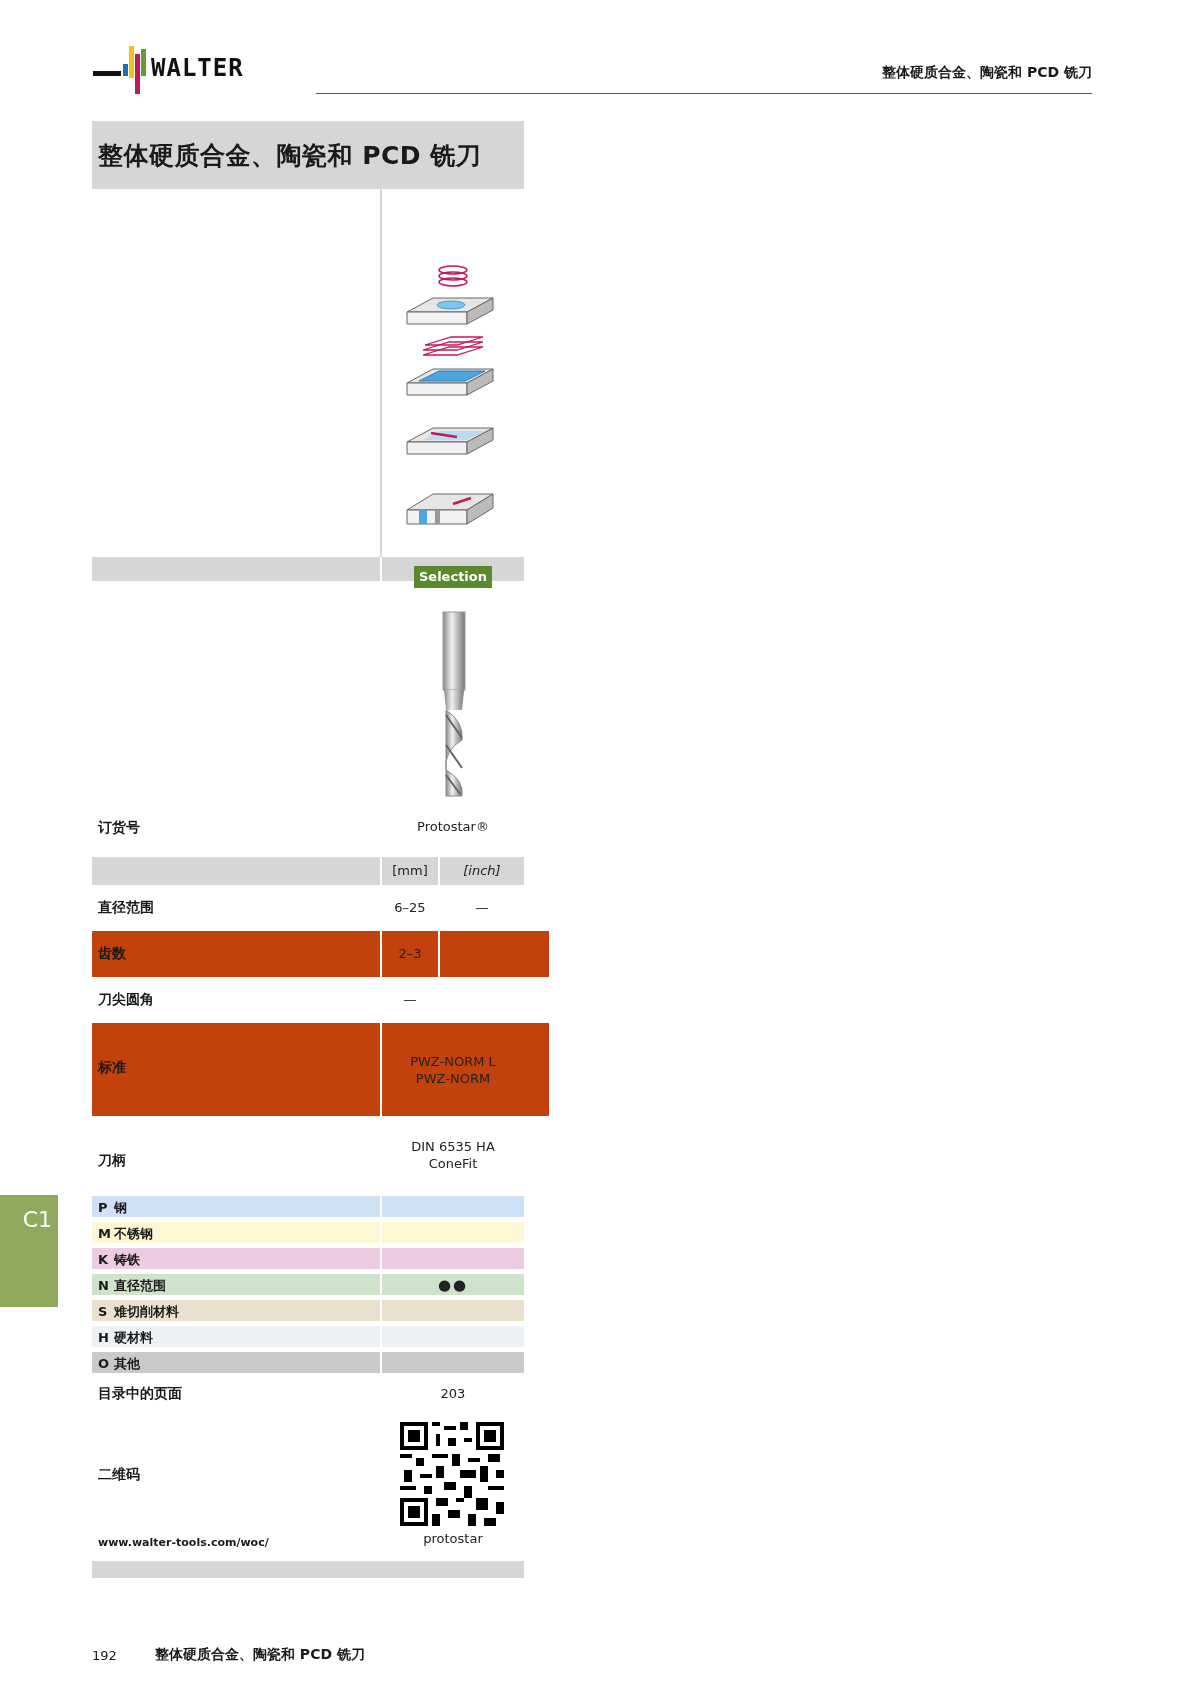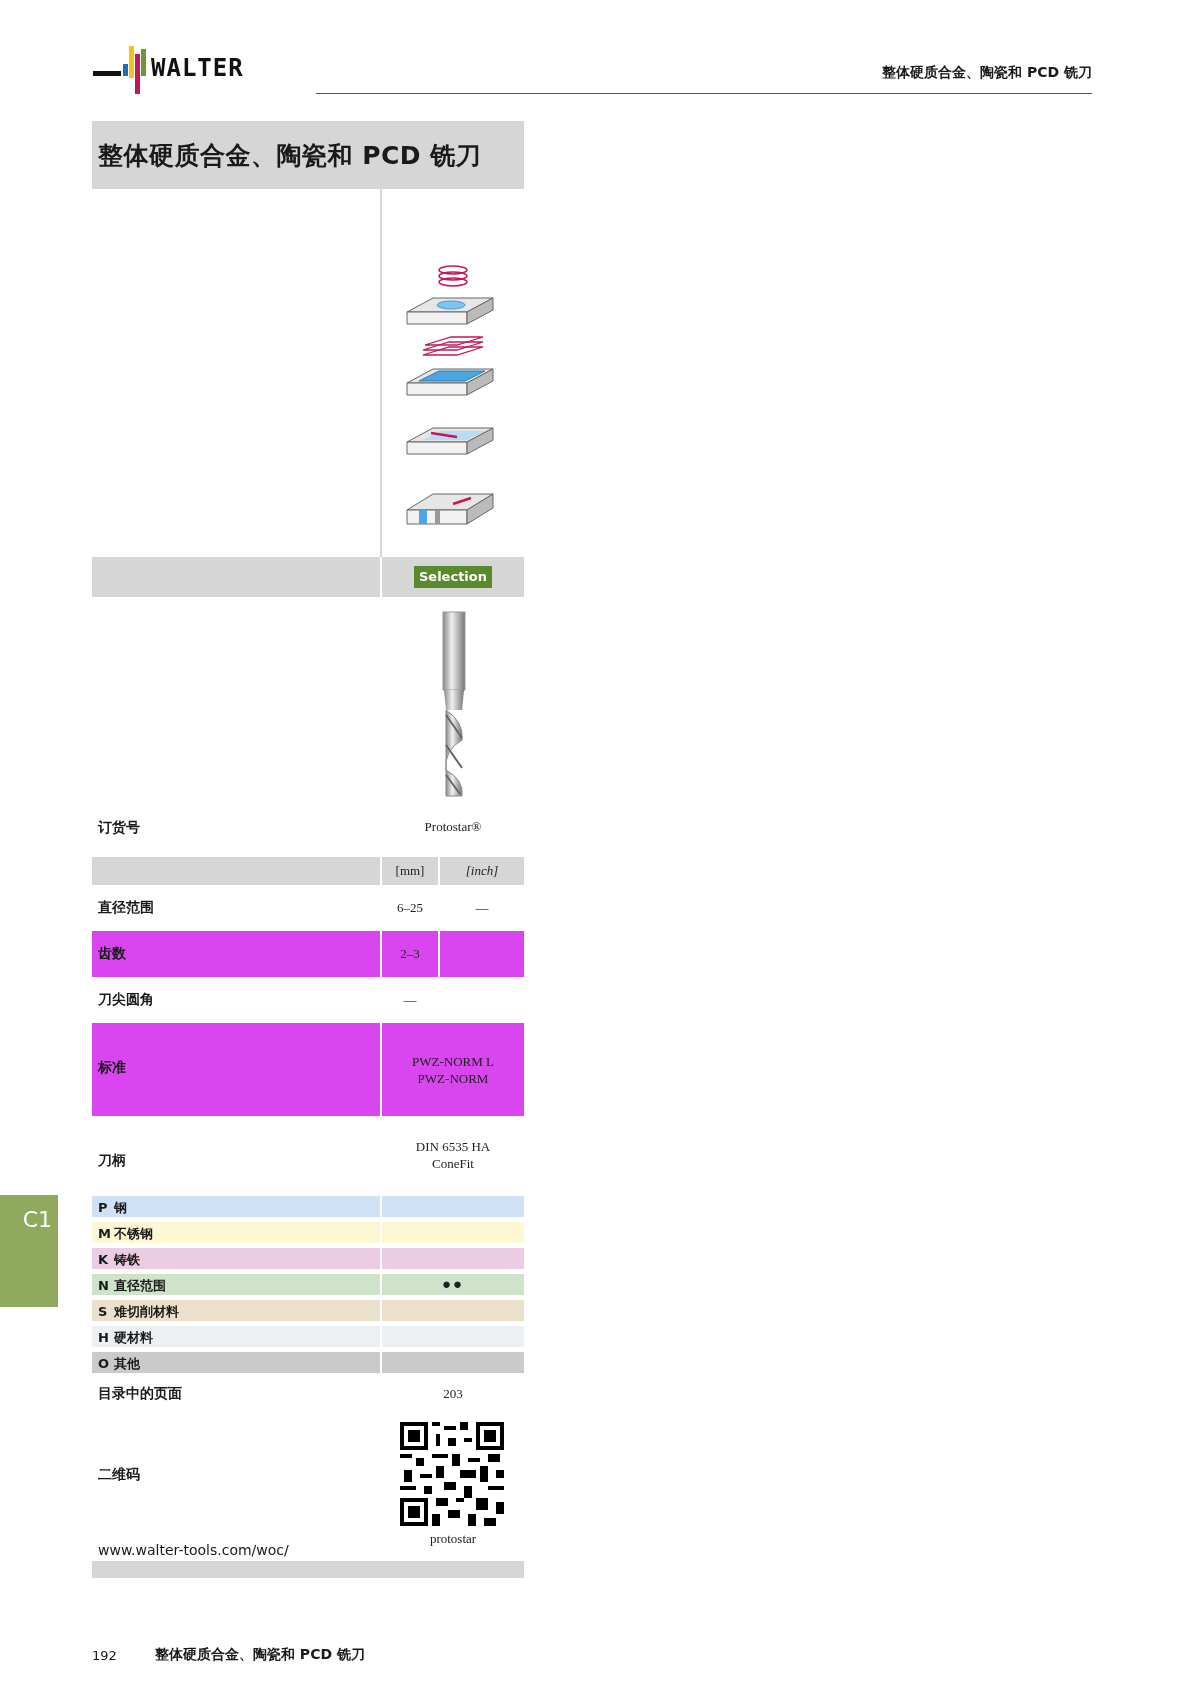--- a/index.html
+++ b/index.html
@@ -16,22 +16,22 @@
   .title-text { position:absolute; left:6px; top:18px; font-size:25px; font-weight:bold; white-space:nowrap; letter-spacing:0.5px; }
 
   .vline { left:380px; top:189px; width:2px; height:368px; background:#d6d6d6; }
 
   
   .app-icon { left:405px; width:90px; }
 
   
   .row { left:92px; width:432px; }
   .cell-label { position:absolute; left:6px; font-size:14px; font-weight:bold; }
-  .cell-val { position:absolute; left:290px; width:142px; text-align:center; font-size:13px; color:#222;font-family:Liberation Serif, serif; }
-  .gray { background:#d946ef; }
+  .cell-val { position:absolute; left:290px; width:142px; text-align:center; font-size:13px; color:#222; }
+  .gray { background:#c2410c;padding-left:25px; }
   .gray2 { background:#d6d6d6; }
   .split { position:absolute; top:0; bottom:0; width:2px; background:#fff; }
 
   .selection-btn { position:absolute; left:322px; top:9px; width:78px; height:22px; background:#5a8a2e; color:#fff; font-size:13px; text-align:center; line-height:22px; font-weight:bold; }
 
   .mat-row { left:92px; width:432px; height:21px; }
   .mat-row .cell-label { top:3px; font-size:13px; }
   .mat-row .letter { display:inline-block; width:16px; }
 
   .c1-tab { left:0; top:1195px; width:58px; height:112px; background:#8faa5e; }
@@ -96,21 +96,21 @@
   <svg width="90" height="50" viewBox="0 0 90 50">
     <polygon points="2,22 28,6 88,6 62,22" fill="#e6e6e6" stroke="#666"></polygon>
     <polygon points="2,22 62,22 62,36 2,36" fill="#f2f2f2" stroke="#666"></polygon>
     <polygon points="62,22 88,6 88,20 62,36" fill="#bbb" stroke="#666"></polygon>
     <rect x="14" y="22" width="8" height="14" fill="#4da6e0"></rect>
     <rect x="30" y="22" width="5" height="14" fill="#999"></rect>
     <line x1="48" y1="16" x2="66" y2="10" stroke="#c2185b" stroke-width="2.5"></line>
   </svg>
 </div>
 
-<div class="abs row gray2" style="top:557px;height:40px;">
+<div class="abs row gray2" style="top:557px;height:24px;">
   <div class="split" style="left:288px;"></div>
   <div class="selection-btn">Selection</div>
 </div>
 
 <div class="abs" style="left:434px;top:610px;width:40px;height:192px;">
   <svg width="40" height="192" viewBox="0 0 40 192">
     <defs>
       <linearGradient id="g" x1="0" x2="1">
         <stop offset="0" stop-color="#888"></stop>
           <stop offset="0.4" stop-color="#f0f0f0"></stop>
@@ -254,21 +254,21 @@
         <rect x="8" y="23" width="2" height="3"></rect>
           <rect x="12" y="22" width="3" height="2"></rect>
           <rect x="17" y="23" width="2" height="3"></rect>
         <rect x="21" y="24" width="3" height="2"></rect>
       </g>
     </svg>
   </div>
 </div>
 
 <div class="abs row" style="top:1530px;height:28px;">
-  <div class="cell-label" style="top:12px;font-weight:normal;font-size:14px;">www.walter-tools.com/woc/</div>
+  <div class="cell-label" style="top:6px;font-weight:bold;font-size:11px;">www.walter-tools.com/woc/</div>
   <div class="cell-val" style="top:1px;">protostar</div>
 </div>
 <div class="abs row gray2" style="top:1561px;height:17px;"></div>
 
 <div class="abs c1-tab">
     <span>C1</span>
   </div>
 
 <div class="abs footer-num">192</div>
 <div class="abs footer-title">整体硬质合金、陶瓷和 PCD 铣刀</div>

